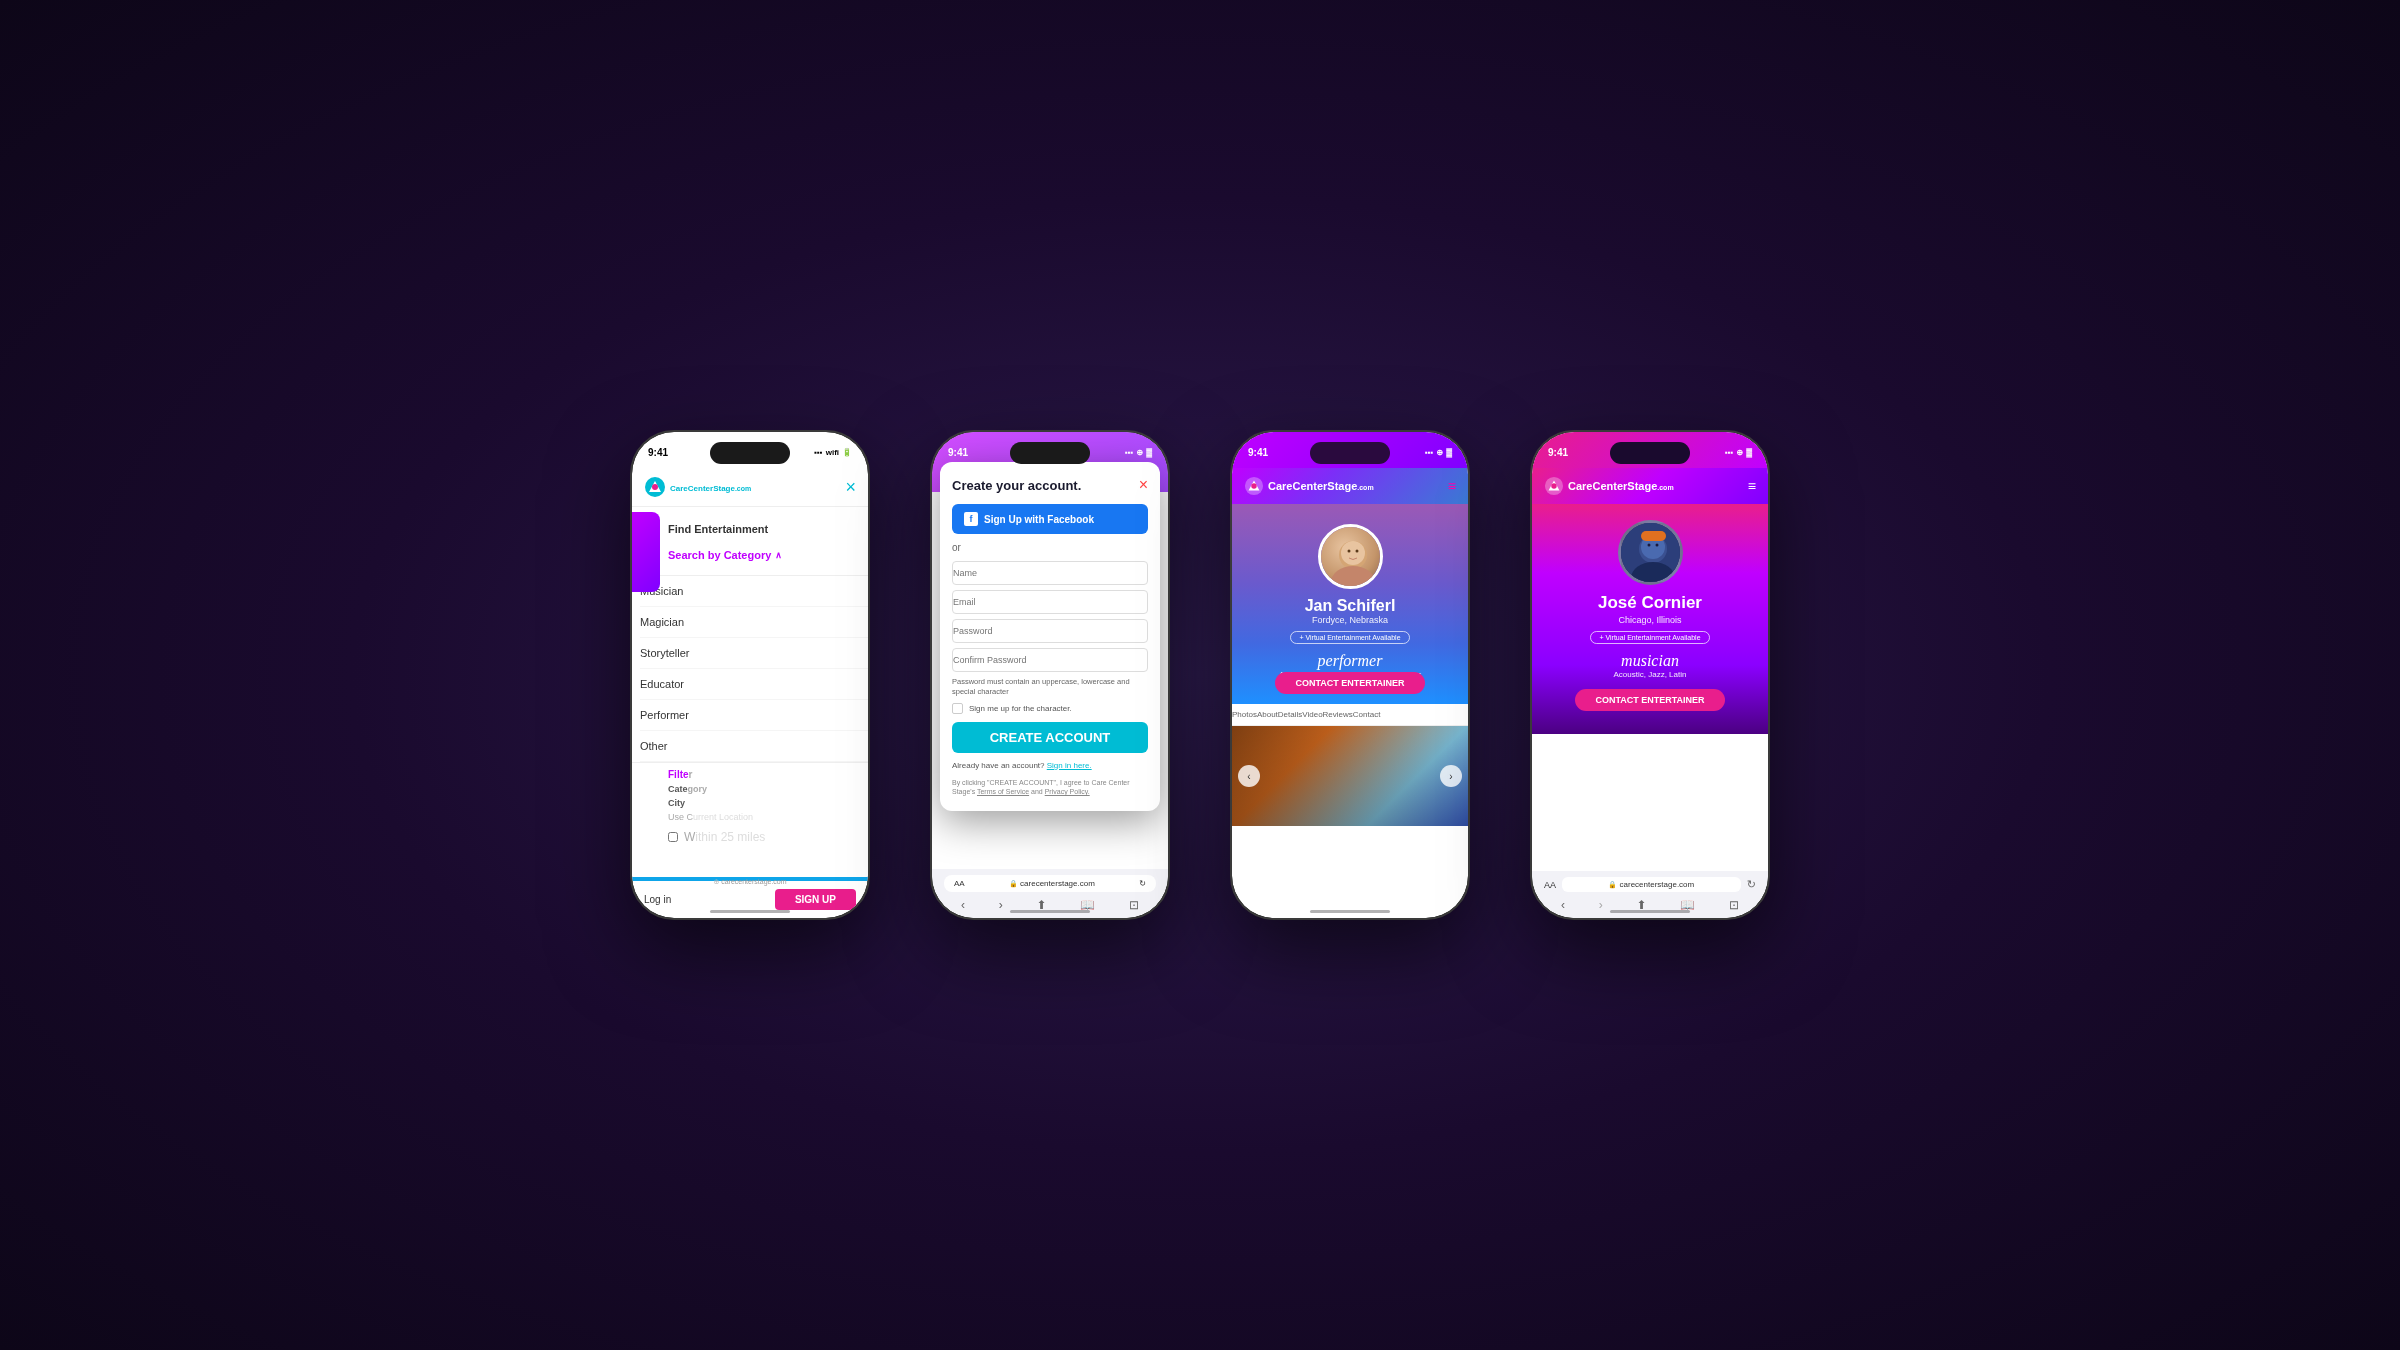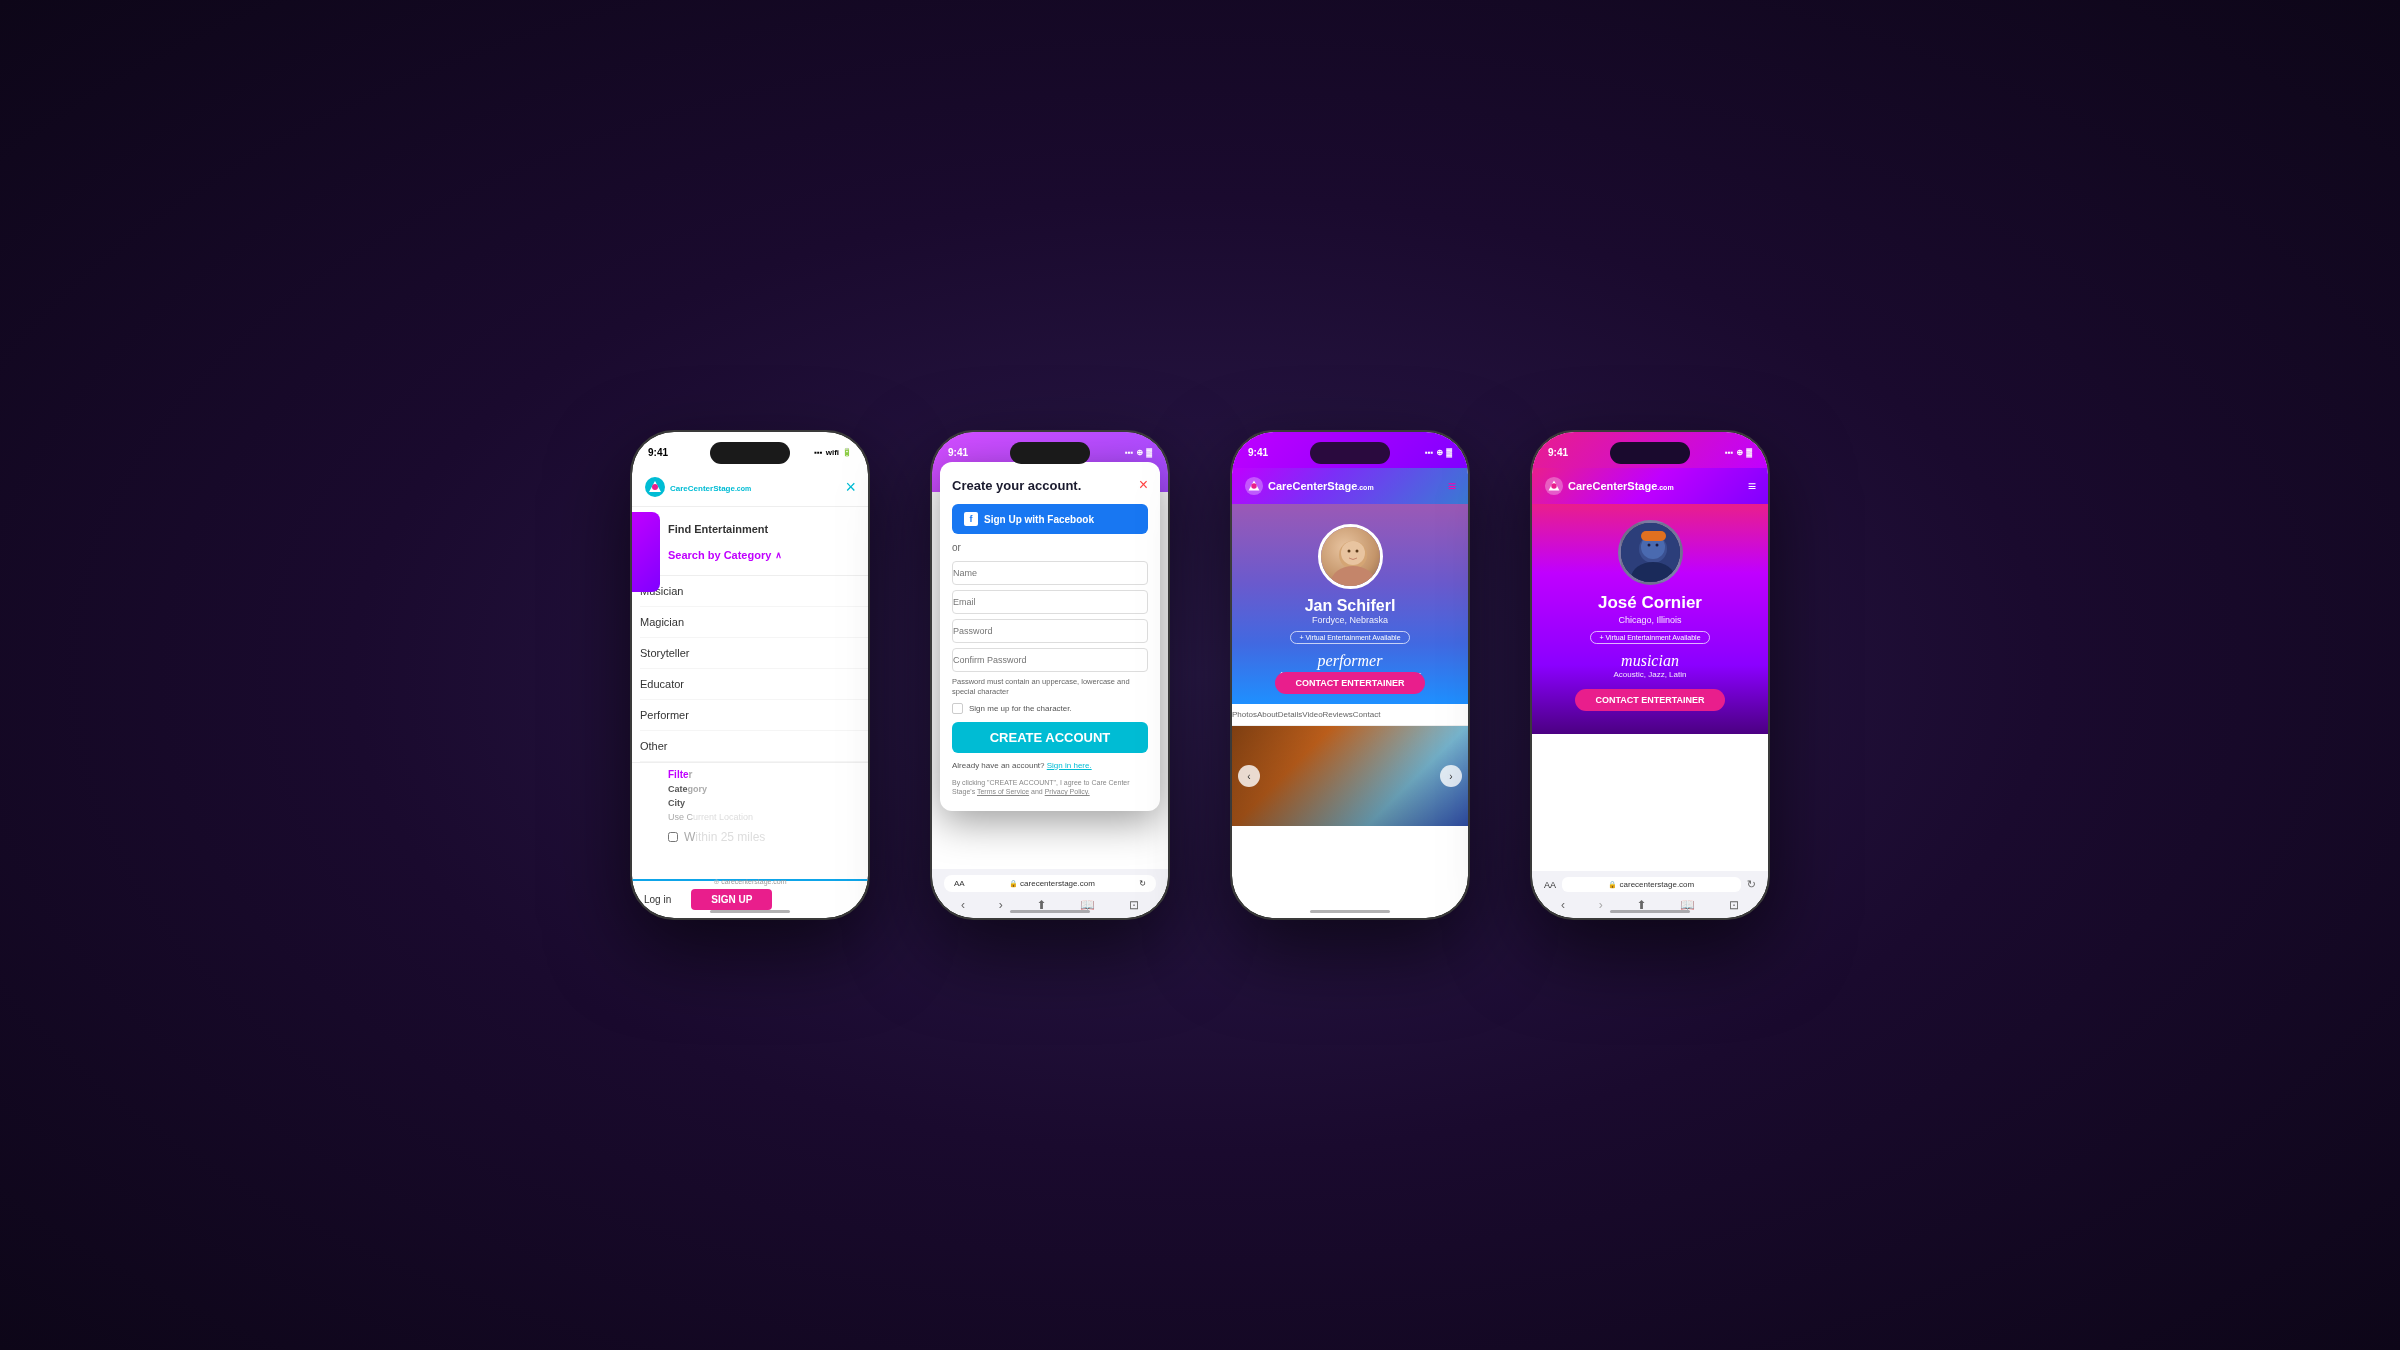--- a/index.html
+++ b/index.html
@@ -148,22 +148,22 @@
       color: #555;
     }
     .phone1 .bottom-bar {
       position: absolute;
       bottom: 0;
       left: 0;
       right: 0;
       padding: 8px 12px;
       display: flex;
       align-items: center;
-      justify-content: flex-start;
-      border-top: 2px solid #0ea5e9;
+      justify-content: space-between;
+      border-top: 4px solid #0ea5e9;
       gap: 20px;
     }
     .phone1 .log-in {
       font-size: 10px;
       color: #333;
     }
     .phone1 .sign-up-btn {
       background: #e91e8c;
       color: white;
       font-size: 10px;

